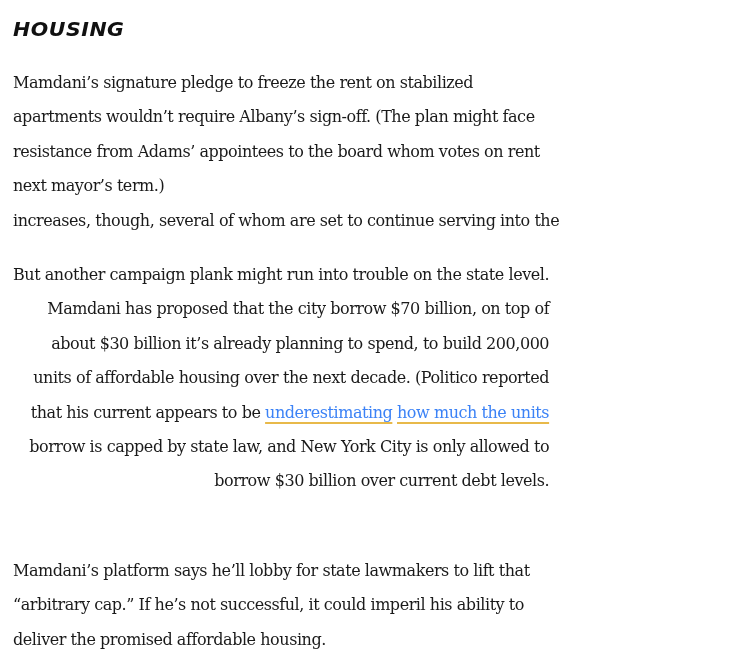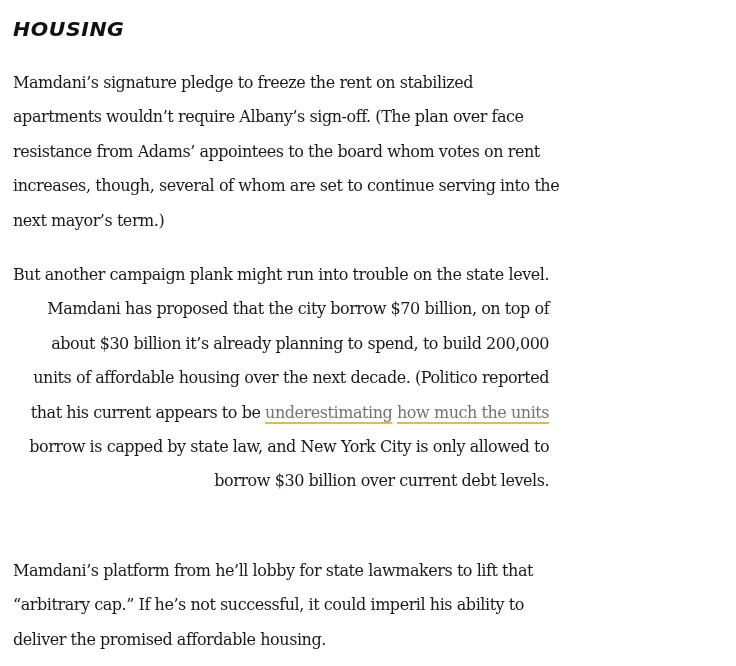--- a/index.html
+++ b/index.html
@@ -12,45 +12,45 @@
     transform: scaleX(1.08); transform-origin: left center;
   }
   .para {
     position: absolute; left: 0; margin: 0;
     font-family: "DejaVu Serif", serif; font-size: 16px; line-height: 34.4px;
     letter-spacing: -0.45px; color: #1a1a1a;
   }
   .p1 { top: 66px; }
   .p2 { top: 258px; text-align: right; }
   .p3 { top: 554px; }
-  .link { color: #737373; text-decoration: underline; text-decoration-color: #e8b94a; text-decoration-thickness: 2px; text-underline-offset: 4px; cursor: pointer; }
+  .link { color: #3b82f6; text-decoration: underline; text-decoration-color: #e8b94a; text-decoration-thickness: 2px; text-underline-offset: 4px; cursor: pointer; }
   .line { display: block; white-space: nowrap; }
 </style>
 </head>
 <body>
 
 <div class="article">
   <div class="section-head">HOUSING</div>
 
   <p class="para p1">
     <span class="line">Mamdani’s signature pledge to freeze the rent on stabilized</span>
-    <span class="line">apartments wouldn’t require Albany’s sign-off. (The plan over face</span>
+    <span class="line">apartments wouldn’t require Albany’s sign-off. (The plan might face</span>
     <span class="line">resistance from Adams’ appointees to the board whom votes on rent</span>
+    <span class="line">next mayor’s term.)</span>
     <span class="line">increases, though, several of whom are set to continue serving into the</span>
-    <span class="line">next mayor’s term.)</span>
   </p>
 
   <p class="para p2">
     <span class="line">But another campaign plank might run into trouble on the state level.</span>
     <span class="line">Mamdani has proposed that the city borrow $70 billion, on top of</span>
     <span class="line">about $30 billion it’s already planning to spend, to build 200,000</span>
     <span class="line">units of affordable housing over the next decade. (Politico reported</span>
     <span class="line"><span>that his current appears to be </span><a class="link">underestimating</a><span> </span><a class="link">how much the units</a></span>
     <span class="line">borrow is capped by state law, and New York City is only allowed to</span>
     <span class="line">borrow $30 billion over current debt levels.</span>
   </p>
 
   <p class="para p3">
-    <span class="line">Mamdani’s platform from he’ll lobby for state lawmakers to lift that</span>
+    <span class="line">Mamdani’s platform says he’ll lobby for state lawmakers to lift that</span>
     <span class="line">“arbitrary cap.” If he’s not successful, it could imperil his ability to</span>
     <span class="line">deliver the promised affordable housing.</span>
   </p>
 </div>
 
 </body></html>

